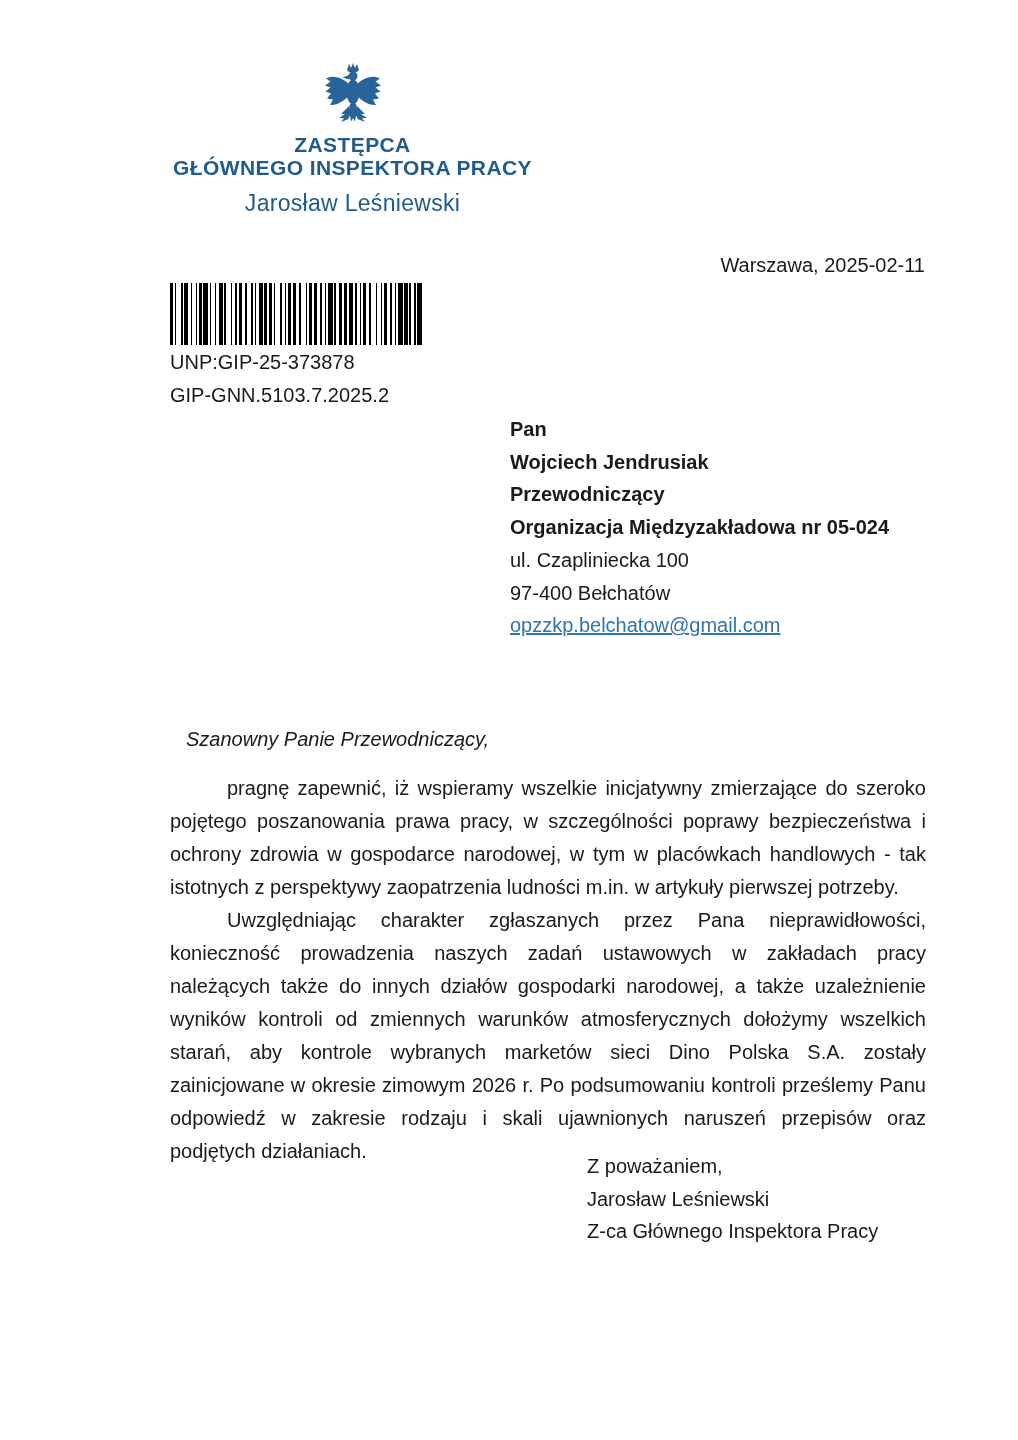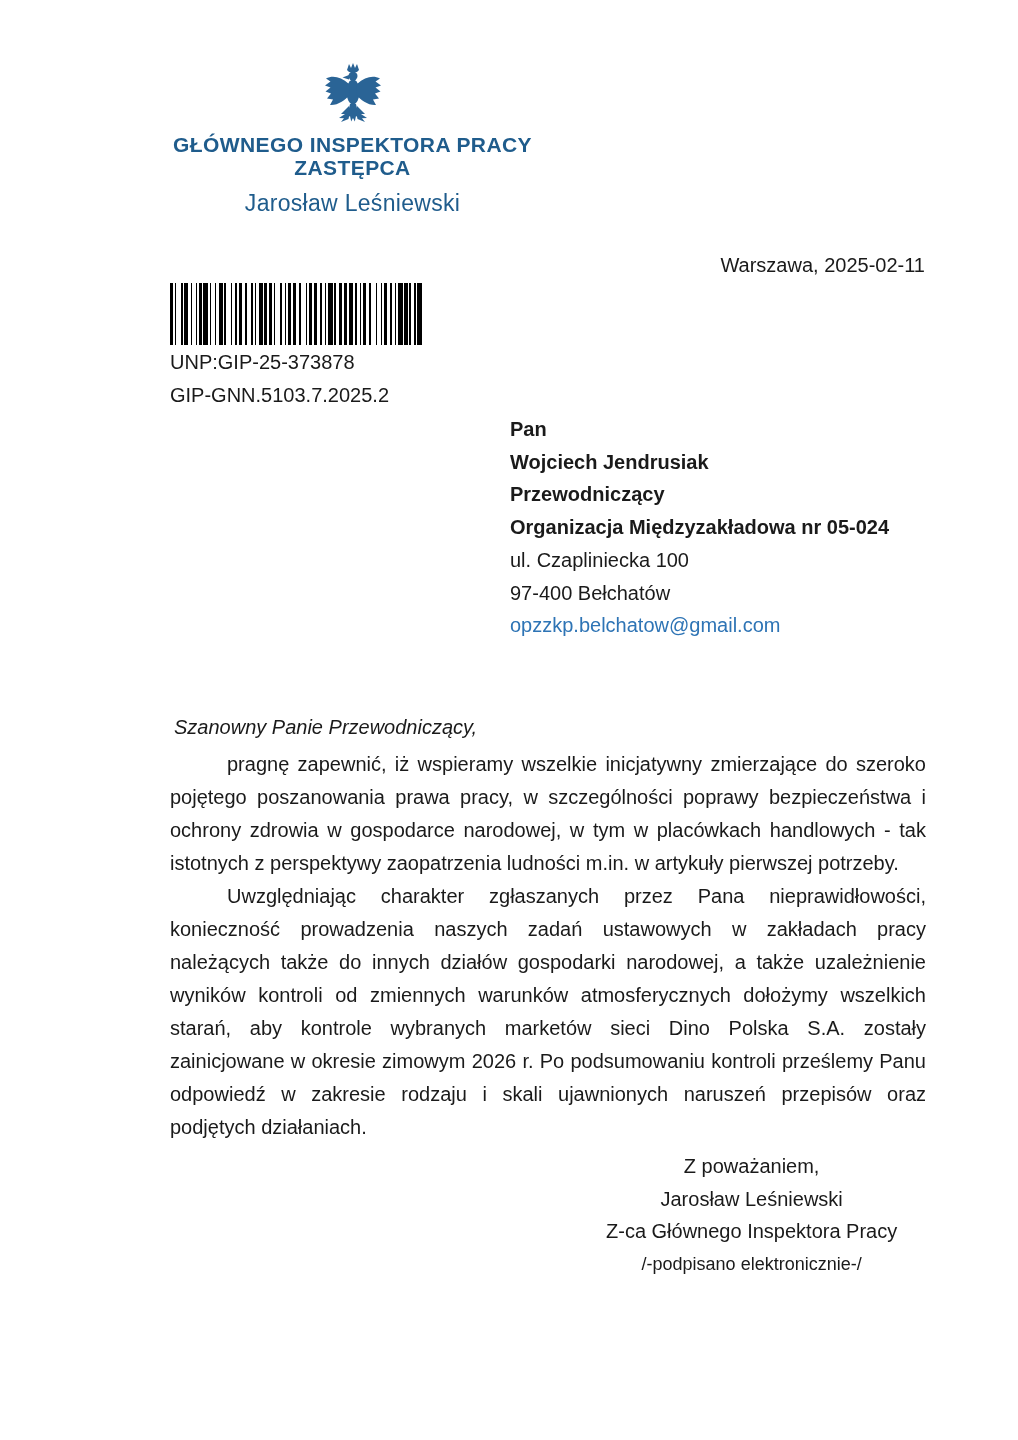--- a/index.html
+++ b/index.html
@@ -49,37 +49,37 @@
   .ref-unp{position:absolute;left:170px;top:351px;font-size:20px;}
   .ref-case{position:absolute;left:170px;top:384px;font-size:20px;}
 
   
   .recipient{
     position:absolute;left:510px;top:413px;
     font-size:20px;line-height:32.7px;
   }
   .recipient .b{font-weight:700;}
   .recipient a{
-    color:var(--link);cursor:pointer;text-align:center;
+    color:var(--link);text-decoration:underline;cursor:pointer;text-align:center;
   }
 
   
   .letter-body{
     position:absolute;left:170px;top:707px;width:756px;
     font-size:20px;line-height:33px;color:var(--ink);
   }
-  .salutation{font-style:italic;margin:4px;}
+  .salutation{font-style:italic;margin:16px;}
   .letter-body p.par{
     text-align:justify;text-indent:57px;margin:0;
   }
 
   
   .signature{
-    position:absolute;left:606px;top:1150px;
-    font-size:20px;line-height:32.5px;text-align:center;
+    position:absolute;left:587px;top:1150px;
+    font-size:20px;line-height:32.5px;
   }
   .signature .esign{font-size:18px;}
 
   
   .footer{
     position:absolute;left:170px;top:1344px;width:756px;
     border-top:2px solid var(--rule);
     padding-top:8px;text-align:center;
     font-size:15.5px;color:var(--footer-text);letter-spacing:0.2px;
   }
@@ -94,22 +94,22 @@
       <polygon points="24,8 26,2 28,6 30,1 32,6 34,2 36,8 34,10 26,10"></polygon>
       <circle cx="30" cy="14" r="4.5"></circle>
       <polygon points="26,13 19.5,15.5 26,17.5"></polygon>
       <ellipse cx="30" cy="30" rx="6.5" ry="12.5"></ellipse>
       <path d="M26,22 C18,15 10,13 3,16.5 L7.5,19.5 L2,23.5 L7.5,25.5 L2.5,29.5 L8,31.5 L4,36.5 L10,37.5 L7,43 C15,43.5 22.5,38 26.5,33 Z"></path>
       <path d="M34,22 C42,15 50,13 57,16.5 L52.5,19.5 L58,23.5 L52.5,25.5 L57.5,29.5 L52,31.5 L56,36.5 L50,37.5 L53,43 C45,43.5 37.5,38 33.5,33 Z"></path>
       <polygon points="27,42 23.5,56.5 27,54 28.2,59.5 30,56 31.8,59.5 33,54 36.5,56.5 33,42"></polygon>
       <polygon points="26,44 18,52 22,52 16,56 21,56.2 18,60 25.5,57 26.5,52"></polygon>
       <polygon points="34,44 42,52 38,52 44,56 39,56.2 42,60 34.5,57 33.5,52"></polygon>
     </svg>
+    <div class="lh-title">ZASTĘPCA</div>
     <div class="lh-title">GŁÓWNEGO INSPEKTORA PRACY</div>
-    <div class="lh-title">ZASTĘPCA</div>
     <div class="lh-signer">Jarosław Leśniewski</div>
   </div>
 
   <div class="place-date">Warszawa, 2025-02-11</div>
 
   <div class="barcode">
       <span style="flex:0 0 3.2px;background:#000"></span>
       <span style="flex:0 0 1.6px;background:transparent"></span>
       <span style="flex:0 0 1.6px;background:#000"></span>
       <span style="flex:0 0 4.800000000000001px;background:transparent"></span>
@@ -227,17 +227,16 @@
   <div class="letter-body">
     <p class="salutation">Szanowny Panie Przewodniczący,</p>
     <p class="par">pragnę zapewnić, iż wspieramy wszelkie inicjatywny zmierzające do szeroko pojętego poszanowania prawa pracy, w szczególności poprawy bezpieczeństwa i ochrony zdrowia w gospodarce narodowej, w tym w placówkach handlowych - tak istotnych z perspektywy zaopatrzenia ludności m.in. w artykuły pierwszej potrzeby.</p>
     <p class="par">Uwzględniając charakter zgłaszanych przez Pana nieprawidłowości, konieczność prowadzenia naszych zadań ustawowych w zakładach pracy należących także do innych działów gospodarki narodowej, a także uzależnienie wyników kontroli od zmiennych warunków atmosferycznych dołożymy wszelkich starań, aby kontrole wybranych marketów sieci Dino Polska S.A. zostały zainicjowane w okresie zimowym 2026 r. Po podsumowaniu kontroli prześlemy Panu odpowiedź w zakresie rodzaju i skali ujawnionych naruszeń przepisów oraz podjętych działaniach.</p>
   </div>
 
   <div class="signature">
     <div>Z poważaniem,</div>
     <div>Jarosław Leśniewski</div>
     <div>Z-ca Głównego Inspektora Pracy</div>
-    <div class="esign">/-podpisano elektronicznie-/</div>
   </div>
 
 
 </div>
 
 </body></html>

